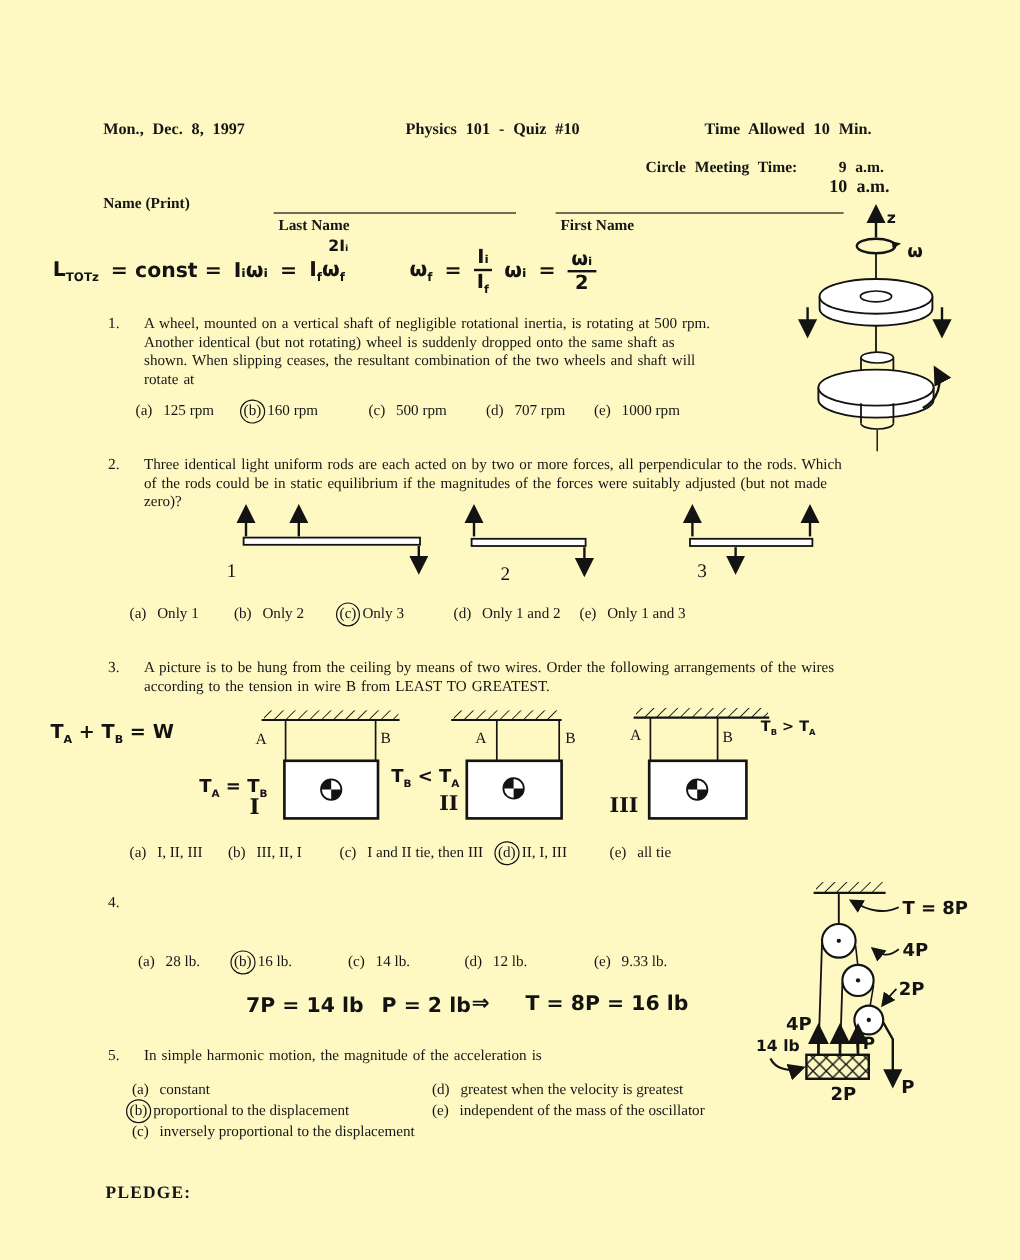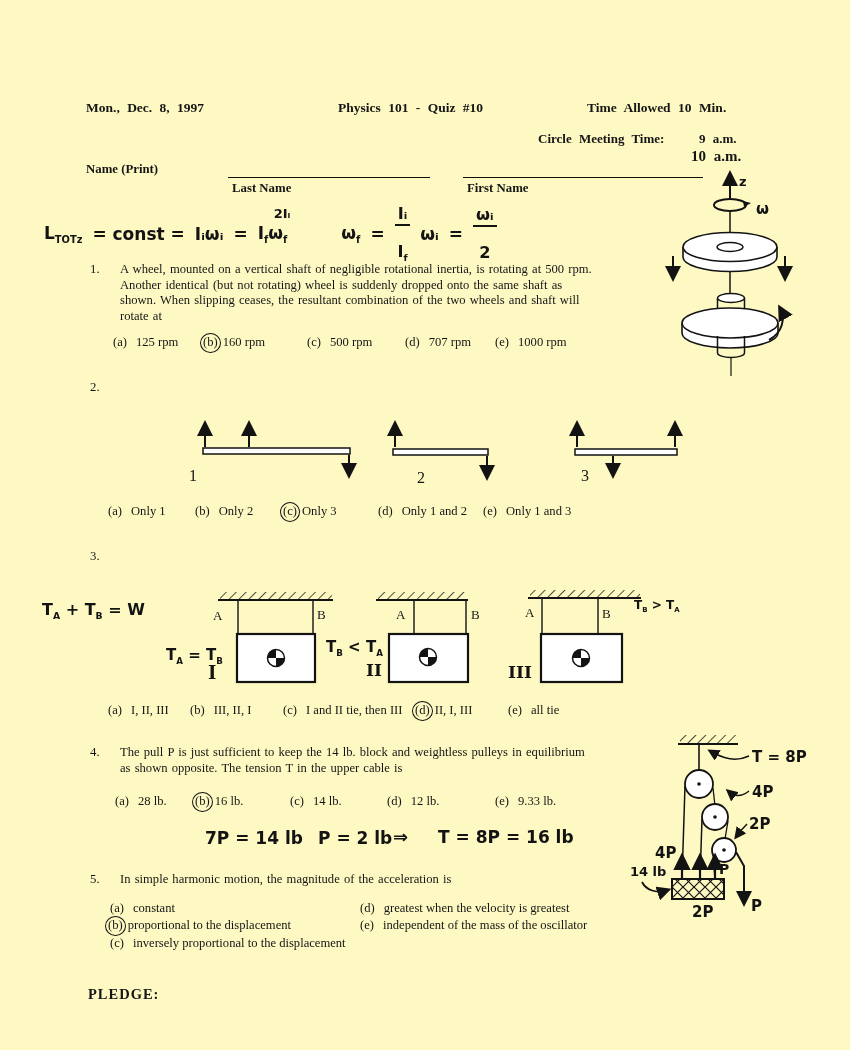--- a/index.html
+++ b/index.html
@@ -14,21 +14,21 @@
   .opt{font-size:12.6px;white-space:nowrap}
   .olabel{display:inline-block;margin-right:9px}
   .circled{border:1.8px solid #111;border-radius:50%;padding:1px 2px 2px;margin:-3px 2px -3px -5px}
   .nameline{border-top:1.6px solid #111;height:0}
   .hw{font-family:"DejaVu Sans",sans-serif;font-weight:700;color:#131313;white-space:nowrap}
   .hw sub{font-size:.58em}
   .roman{font-family:"DejaVu Serif",serif;font-weight:700;color:#131313}
   .eqrow{display:flex;align-items:center;gap:10px;font-size:17px}
   .frac{display:inline-flex;flex-direction:column;align-items:center;line-height:1.05;font-size:.95em}
   .fnum{border-bottom:2.2px solid #131313;padding:0 3px 1px}
-  .fden{padding-top:18px}
+  .fden{padding-top:1px}
   .rel{position:relative}
   svg{display:block}
   svg text.dlabel{font:13px "Liberation Serif",serif;fill:#151515}
   svg text.rodnum{font:16px "Liberation Serif",serif;fill:#151515}
   svg text.svghw{font:700 14px "DejaVu Sans",sans-serif;fill:#131313}
   svg text.svghw15{font:700 15px "DejaVu Sans",sans-serif;fill:#131313}
   svg text.svghw13{font:700 13px "DejaVu Sans",sans-serif;fill:#131313}
 </style>
 </head>
 <body>
@@ -111,20 +111,23 @@
 Another identical (but not rotating) wheel is suddenly dropped onto the same shaft as
 shown.  When slipping ceases, the resultant combination of the two wheels and shaft will
 rotate at</div>
   <div class="abs opt" style="left:113px;top:335px"><span class="olabel">(a)</span><span>125 rpm</span></div>
   <div class="abs opt" style="left:205px;top:335px"><span class="olabel circled">(b)</span><span>160 rpm</span></div>
   <div class="abs opt" style="left:307px;top:335px"><span class="olabel">(c)</span><span>500 rpm</span></div>
   <div class="abs opt" style="left:405px;top:335px"><span class="olabel">(d)</span><span>707 rpm</span></div>
   <div class="abs opt" style="left:495px;top:335px"><span class="olabel">(e)</span><span>1000 rpm</span></div>
 
   <div class="abs qnum" style="left:90px;top:380px">2.</div>
+  <div class="abs qtext" style="left:120px;top:380px;width:690px">Three identical light uniform rods are each acted on by two or more forces, all perpendicular to the rods.  Which
+of the rods could be in static equilibrium if the magnitudes of the forces were suitably adjusted (but not made
+zero)?</div>
 
   <svg class="abs" style="left:185px;top:415px" width="510" height="80" viewBox="0 0 510 80">
     <defs>
       <marker id="ahr" markerWidth="9" markerHeight="9" refX="6" refY="4" orient="auto">
         <path d="M0,0 L8,4 L0,8 z" fill="#131313"></path>
       </marker>
     </defs>
 
     <g>
       <line x1="20" y1="32" x2="20" y2="9" stroke="#131313" stroke-width="2" marker-end="url(#ahr)"></line>
@@ -150,20 +153,22 @@
     </g>
   </svg>
 
   <div class="abs opt" style="left:108px;top:504px"><span class="olabel">(a)</span><span>Only 1</span></div>
   <div class="abs opt" style="left:195px;top:504px"><span class="olabel">(b)</span><span>Only 2</span></div>
   <div class="abs opt" style="left:285px;top:504px"><span class="olabel circled">(c)</span><span>Only 3</span></div>
   <div class="abs opt" style="left:378px;top:504px"><span class="olabel">(d)</span><span>Only 1 and 2</span></div>
   <div class="abs opt" style="left:483px;top:504px"><span class="olabel">(e)</span><span>Only 1 and 3</span></div>
 
   <div class="abs qnum" style="left:90px;top:549px">3.</div>
+  <div class="abs qtext" style="left:120px;top:549px;width:690px">A picture is to be hung from the ceiling by means of two wires.  Order the following arrangements of the wires
+according to the tension in wire B from LEAST TO GREATEST.</div>
 
   <svg class="abs" style="left:200px;top:588px" width="500" height="107" viewBox="0 0 500 107">
     <defs>
       <pattern id="hatch3" width="7" height="7" patternUnits="userSpaceOnUse" patternTransform="rotate(45)">
         <line x1="0" y1="0" x2="0" y2="7" stroke="#131313" stroke-width="1.5"></line>
       </pattern>
     </defs>
 
     <g>
       <rect x="20" y="4" width="112" height="8" fill="url(#hatch3)"></rect>
@@ -219,22 +224,20 @@
   <div class="abs roman" style="left:366px;top:660px;font-size:17px">II</div>
   <div class="abs roman" style="left:508px;top:662px;font-size:17px">III</div>
 
   <div class="abs opt" style="left:108px;top:703px"><span class="olabel">(a)</span><span>I, II, III</span></div>
   <div class="abs opt" style="left:190px;top:703px"><span class="olabel">(b)</span><span>III, II, I</span></div>
   <div class="abs opt" style="left:283px;top:703px"><span class="olabel">(c)</span><span>I and II tie, then III</span></div>
   <div class="abs opt" style="left:417px;top:703px"><span class="olabel circled">(d)</span><span>II, I, III</span></div>
   <div class="abs opt" style="left:508px;top:703px"><span class="olabel">(e)</span><span>all tie</span></div>
 
   <div class="abs qnum" style="left:90px;top:745px">4.</div>
-  <div class="abs qtext" style="left:120px;top:745px;width:545px">The pull P is just sufficient to keep the 14 lb. block and weightless pulleys in equilibrium
-as shown opposite.  The tension T in the upper cable is</div>
 
   <div class="abs opt" style="left:115px;top:794px"><span class="olabel">(a)</span><span>28 lb.</span></div>
   <div class="abs opt" style="left:197px;top:794px"><span class="olabel circled">(b)</span><span>16 lb.</span></div>
   <div class="abs opt" style="left:290px;top:794px"><span class="olabel">(c)</span><span>14 lb.</span></div>
   <div class="abs opt" style="left:387px;top:794px"><span class="olabel">(d)</span><span>12 lb.</span></div>
   <div class="abs opt" style="left:495px;top:794px"><span class="olabel">(e)</span><span>9.33 lb.</span></div>
 
   <div class="abs hw" style="left:205px;top:828px;font-size:17px">7P = 14 lb</div>
   <div class="abs hw" style="left:318px;top:828px;font-size:17px">P = 2 lb</div>
   <div class="abs hw" style="left:393px;top:826px;font-size:18px">⇒</div>

